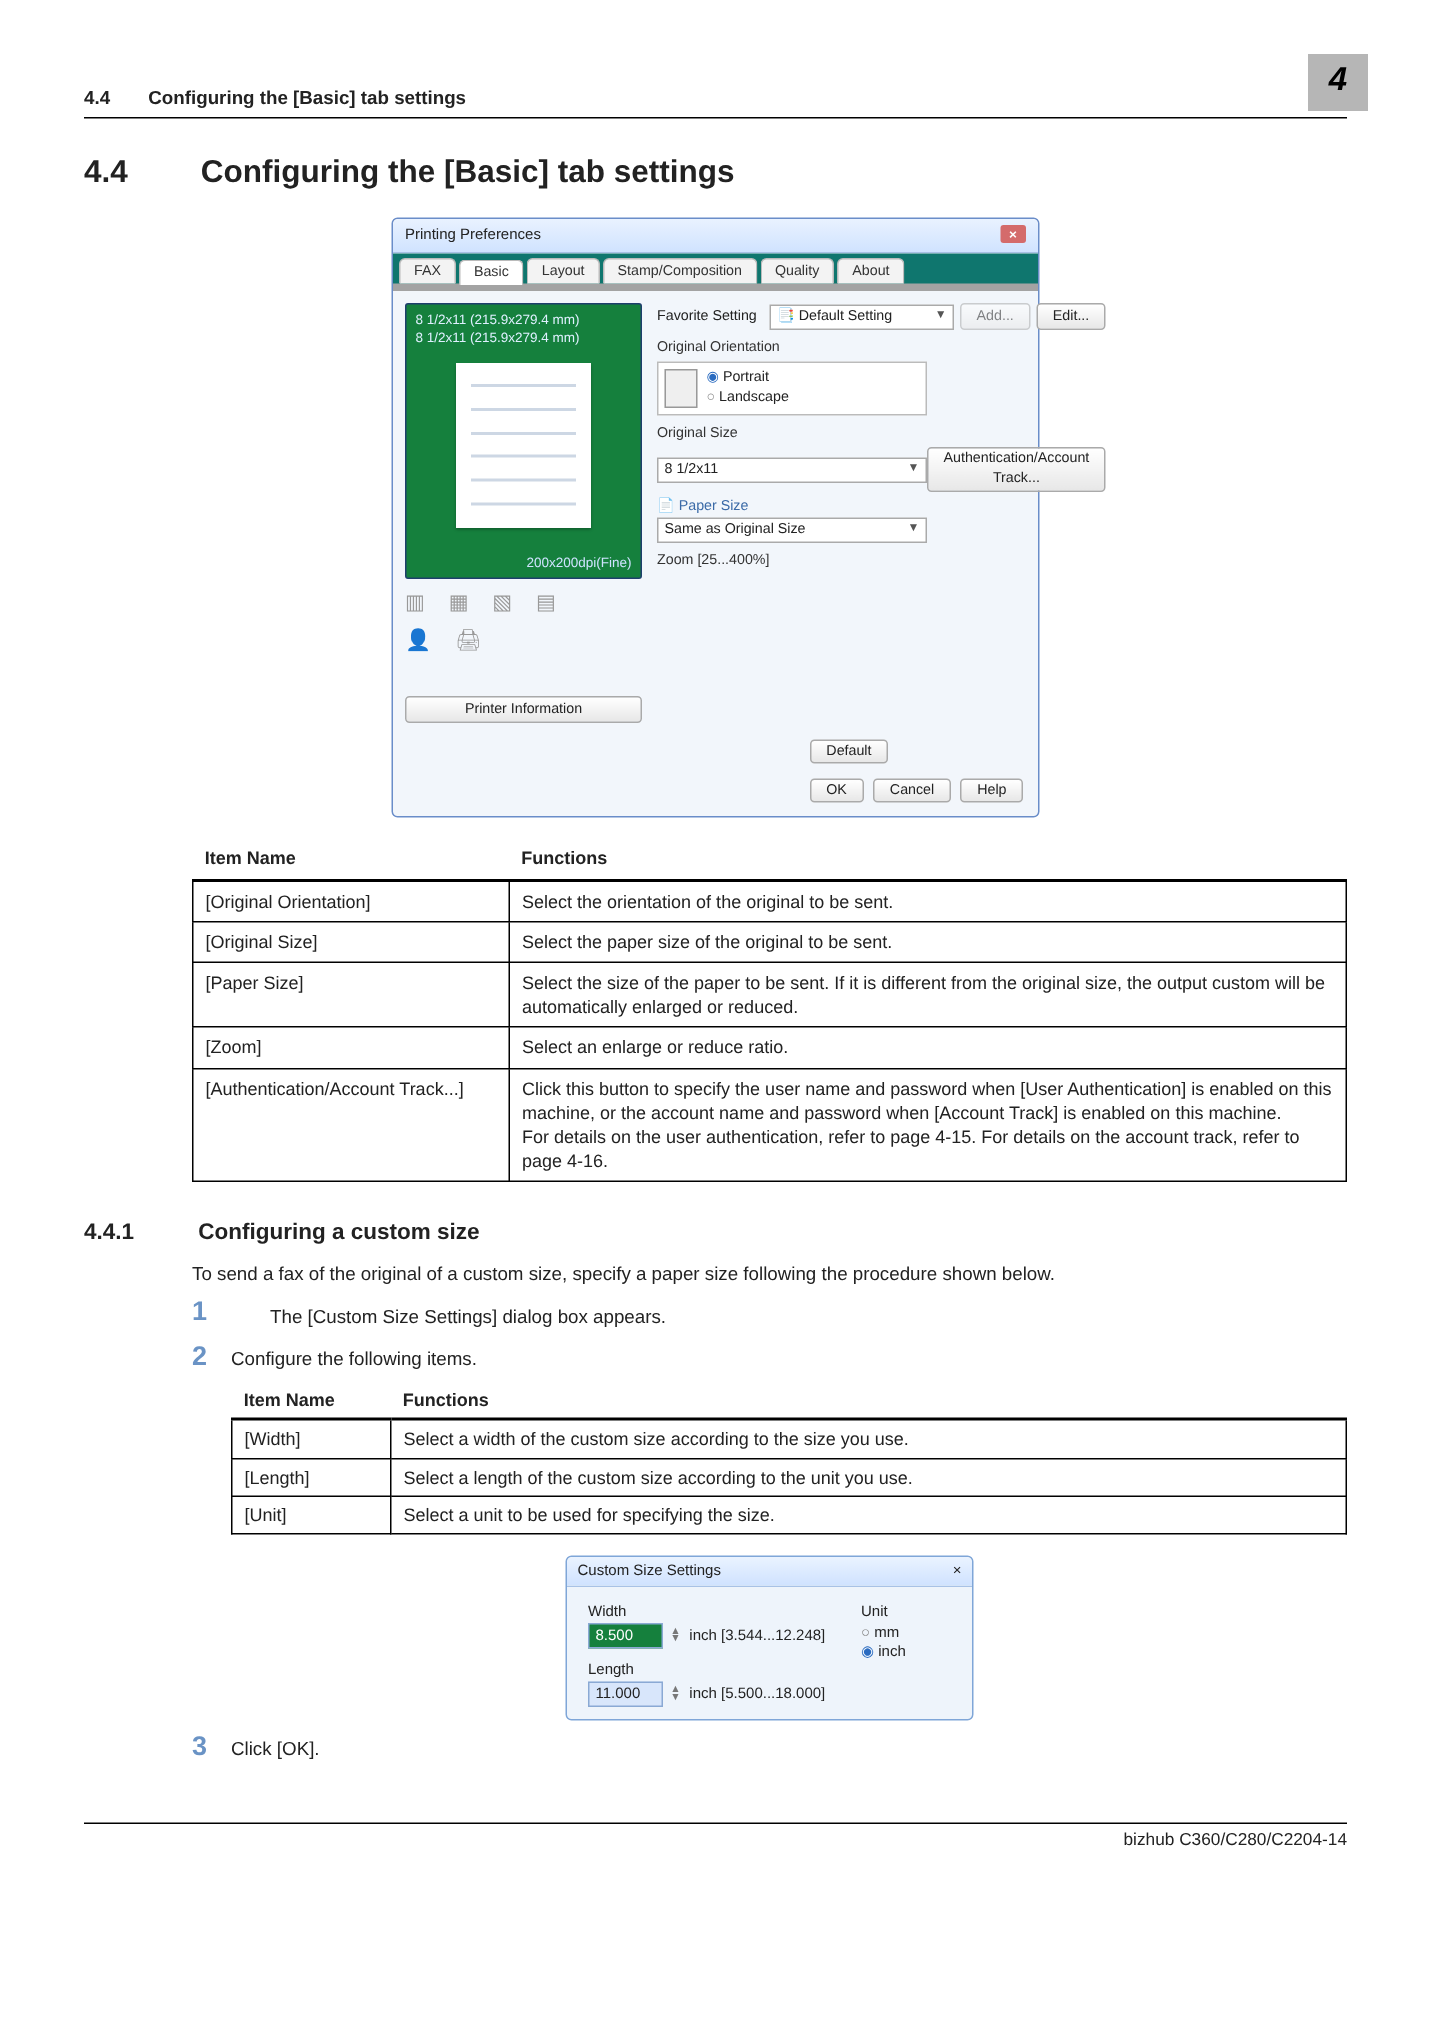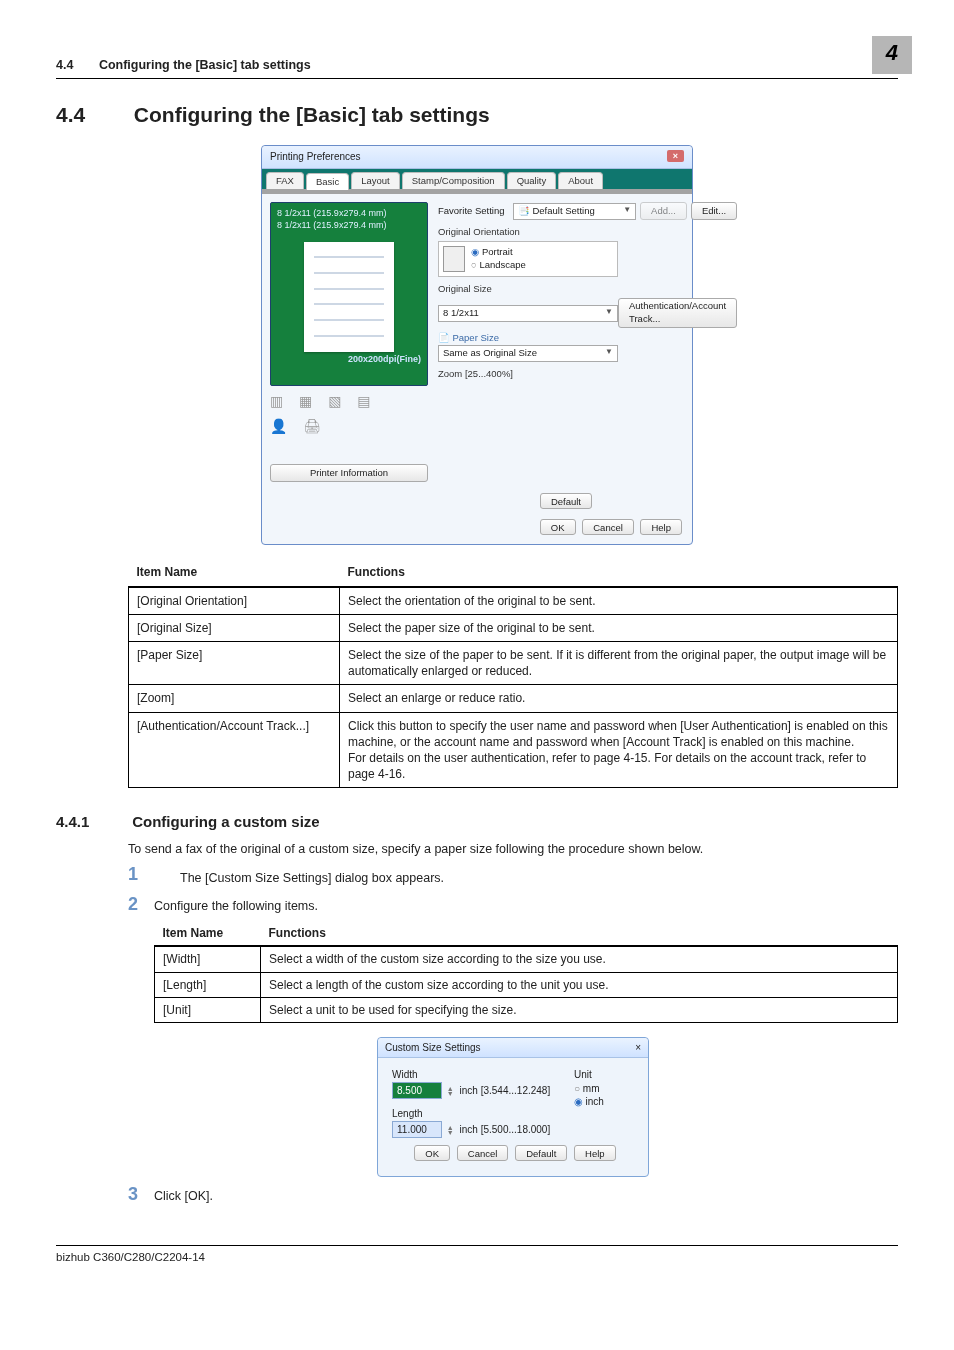--- a/index.html
+++ b/index.html
@@ -84,28 +84,28 @@
   .preview-blue {
     background:#15803d; color:#dff0ff;
     border:1px solid #1e3f6c; border-radius:2px;
     padding: 4px 6px 8px 6px; font-size:9px;
     height: 170px; position:relative;
   }
   .sheet { background:#fff; width:70px; height:94px; margin: 10px auto 6px;
            box-shadow: 0 1px 2px rgba(0,0,0,.3);
            display:flex; flex-direction:column; justify-content:space-around; padding:8px 10px;}
   .sheet .line{ height:2px; background:#cdd7e4;}
-  .bluefoot { position:absolute; bottom:20px; right:6px; color:#cfe3ff;font-weight:bold;}
+  .bluefoot { position:absolute; bottom:4px; right:6px; color:#cfe3ff;}
   .icon-row { margin-top:6px; color:#999; letter-spacing:6px; font-size:14px;}
   .printinfo { border:1px solid #aaa; background:linear-gradient(#fff,#e7e7e7);
                padding:2px 6px; border-radius:3px; font-size:9.5px; margin-top:28px; text-align:center;}
   .settings-pane { flex:1; padding-left:10px;}
   .row { display:flex; align-items:center; margin-bottom:4px; }
   .btn { border:1px solid #aaa; background:linear-gradient(#fff,#e7e7e7);
-         padding:1.5px 10px; border-radius:3px; font-size:9.5px; }
+         padding:1.5px 10px; border-radius:3px; font-size:9.5px;text-align:center; }
   .select { border:1px solid #aaa; background:#fff; padding:1px 4px; font-size:9.5px; flex:1;
             display:flex; justify-content:space-between;}
   .chev { font-size:8px; color:#555;}
   .group-label { color:#333; margin: 6px 0 2px; }
   .orient-box{ border:1px solid #bbb; background:#fff; display:flex; align-items:center; padding:4px; width:170px; gap:6px;}
   .orient-box .ic { width:20px;height:24px;border:1px solid #999; background:#efefef;}
   .radio::before{content:"◉ "; color:#2a6bc0;}
   .radio-off::before{content:"○ "; color:#888;}
   .dfoot { text-align:right; padding: 6px 10px 10px ; }
   .dfoot .btn, .dialog2 .dfoot .btn { margin-left:4px; }
@@ -138,21 +138,21 @@
   .dialog2 .titlebar { background:linear-gradient(#eaf3ff,#cfe2ff); padding:3px 7px;
     border-bottom:1px solid #a8c2e6; border-radius:4px 4px 0 0;}
   .d2body { display:flex; padding:10px 14px 2px; }
   .d2body .left { flex:1;}
   .d2body .right{ width: 60px; }
   .numedit{ border:1px solid #8aa9d4; background:#d8e6fb; display:inline-block; padding:1px 4px; width:40px;}
   .numedit.sel{ background:#15803d; color:#fff;}
   .spin{ display:inline-block; width:10px; line-height:5px; font-size:7px; vertical-align:middle; color:#777; margin-left:2px;}
 
   
-  .pagefoot { border-top:1px solid #000; display:flex; justify-content:flex-start;
+  .pagefoot { border-top:1px solid #000; display:flex; justify-content:flex-end;
               padding-top:4px; margin-top: 40px; font-size:11.5px;}
 </style>
 </head>
 <body>
 
 <div class="page">
 
   <div class="runhead">
     <div class="runhead-left">
       <span class="num">4.4</span>
@@ -257,21 +257,21 @@
       <tr>
             <td>[Original Orientation]</td>
             <td>Select the orientation of the original to be sent.</td>
           </tr>
       <tr>
             <td>[Original Size]</td>
             <td>Select the paper size of the original to be sent.</td>
           </tr>
       <tr>
             <td>[Paper Size]</td>
-            <td>Select the size of the paper to be sent. If it is different from the original paper, the output image will be automatically enlarged or reduced.</td>
+            <td>Select the size of the paper to be sent. If it is different from the original size, the output custom will be automatically enlarged or reduced.</td>
           </tr>
       <tr>
             <td>[Zoom]</td>
             <td>Select an enlarge or reduce ratio.</td>
           </tr>
       <tr>
             <td>[Authentication/Account Track...]</td>
             <td style="white-space:pre-line">Click this button to specify the user name and password when [User Authentication] is enabled on this machine, or the account name and password when [Account Track] is enabled on this machine.
 For details on the user authentication, refer to page 4-15. For details on the account track, refer to page 4-16.</td>
           </tr>
@@ -338,26 +338,20 @@
             <span class="spin">▲<br>▼</span>
             <span>inch [5.500...18.000]</span>
           </div>
         </div>
         <div class="right">
           <div>Unit</div>
           <div><span class="radio-off"></span><span>mm</span></div>
           <div><span class="radio"></span><span>inch</span></div>
         </div>
       </div>
-      <div class="dfoot" style="text-align:center">
-        <span class="btn">OK</span>
-        <span class="btn">Cancel</span>
-        <span class="btn">Default</span>
-        <span class="btn">Help</span>
-      </div>
     </div>
 
     <div class="step">
       <div class="n">3</div>
       <div class="t">Click [OK].</div>
     </div>
   </div>
 
   <div class="pagefoot">
     <span>bizhub C360/C280/C220</span>

